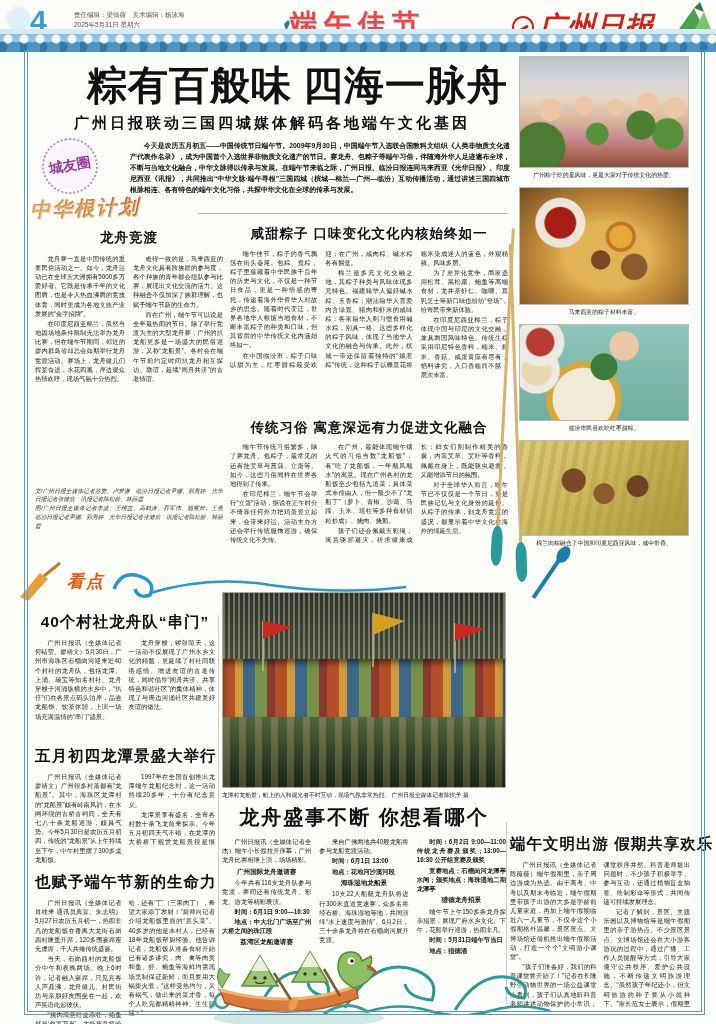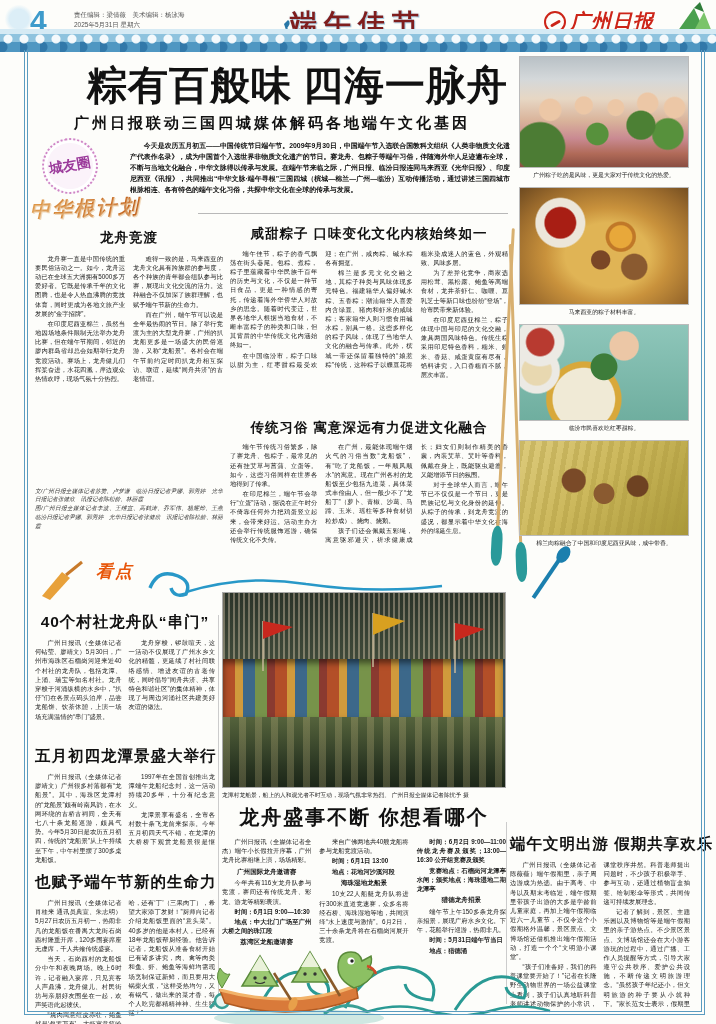--- a/index.html
+++ b/index.html
@@ -13,27 +13,27 @@
     background-image:
       radial-gradient(circle at 8px 10px, rgba(255,255,255,.9) 0 4px, transparent 5px),
       radial-gradient(circle at 2px 18px, rgba(25,95,150,.55) 0 5px, transparent 6px),
       linear-gradient(180deg,#d5eaf4 0 5px,#8fc3de 5px 13px,#4f97c2 13px 23px);
     background-size:16px 23px,20px 23px,100% 100%; }
   .pagenum { position:absolute; top:4px; left:30px; font-size:30px; font-weight:900; color:#3e9bcb; }
   .pagenum-deco { position:absolute; top:2px; left:2px; width:34px; height:34px; border-radius:50%;
     background:radial-gradient(circle,#dceef7 0 40%,transparent 60%); }
   .ed-block { position:absolute; top:10px; left:74px; font-size:6.5px; color:#555; line-height:1.6; }
   .sec-title { position:absolute; top:6px; left:0; right:0; text-align:center;
-    font-size:27px; font-weight:900; color:#7f1d1d; letter-spacing:7px;
+    font-size:27px; font-weight:900; color:#ef4444; letter-spacing:7px;
     text-shadow:0 0 2px #cfe4f2,1px 1px 0 #9cc6de; }
   .masthead { position:absolute; top:8px; right:62px; display:flex; align-items:center; gap:4px; }
   .masthead .ring { width:22px; height:22px; border:2.5px solid #cc2418; border-radius:50%; position:relative; }
   .masthead .ring i { position:absolute; left:4px; top:9px; width:11px; height:3px; background:#cc2418;
     border-radius:2px; transform:rotate(-30deg); }
-  .masthead .mh-text { font-size:20px; font-weight:900; color:#cc2418; font-style:italic;
+  .masthead .mh-text { font-size:28px; font-weight:900; color:#cc2418; font-style:italic;
     font-family:"Liberation Serif",serif; letter-spacing:1px; }
   .crane { position:absolute; top:2px; right:0; }
   .boat-sil { position:absolute; top:20px; left:150px; }
 
   
   .frame { position:absolute; left:24px; right:11px; top:50px; bottom:9px;
     border-left:4px double #5a9cc0; border-right:4px double #5a9cc0; border-bottom:4px double #5a9cc0;
     pointer-events:none; z-index:30; }
 
   
@@ -111,22 +111,22 @@
   
   .oars { position:absolute; left:498px; top:228px; width:26px; height:368px; z-index:4; }
   .oar { position:absolute; top:0; width:3px; height:300px; background:#d8b070; border-radius:2px; }
   .oar::after { content:""; position:absolute; left:-4px; top:298px; width:11px; height:40px;
     background:#2a9a9a; border-radius:6px/14px; }
   .oar.o1 { left:6px; transform:rotate(3deg); }
   .oar.o2 { left:16px; top:16px; transform:rotate(-2deg); }
   .paddle-deco { position:absolute; left:519px; top:552px; z-index:4; transform:rotate(-18deg); }
 
   
-  .kandian { position:absolute; left:40px; top:560px; width:420px; height:42px; display:flex;
-    align-items:flex-start; gap:12px; z-index:6; }
+  .kandian { position:absolute; left:18px; top:560px; width:420px; height:42px; display:flex;
+    align-items:center; gap:5px; z-index:6; }
   .kd-label { font-size:17px; font-weight:900; font-style:italic; color:#e8560a; letter-spacing:2px; }
 
   
   .vline { position:absolute; width:1px; background:#ccc; z-index:2; }
   .vl1 { left:218px; top:615px; height:392px; }
   .vl2 { left:506px; top:822px; height:182px; }
 
   .bl { position:absolute; left:35px; top:612px; width:180px; }
   .bl h4, .br h4 { text-align:center; font-size:15.5px; font-weight:900; letter-spacing:1px; margin-bottom:5px; white-space:nowrap; }
   .bl .body-cols { column-count:2; column-gap:7px; }

